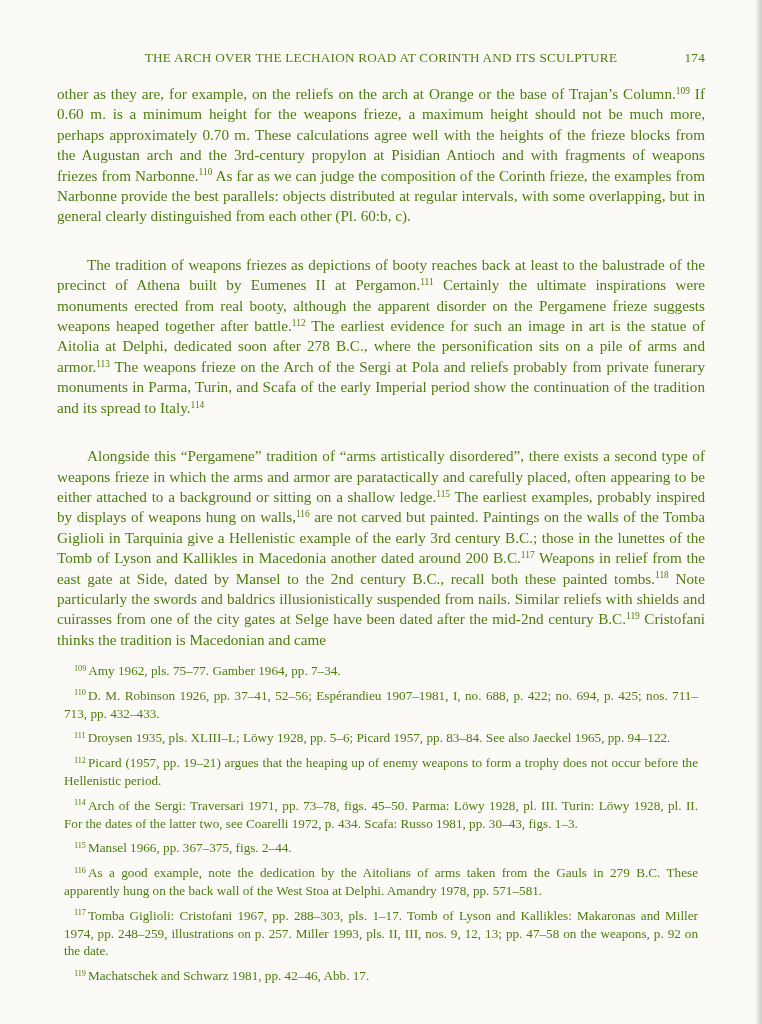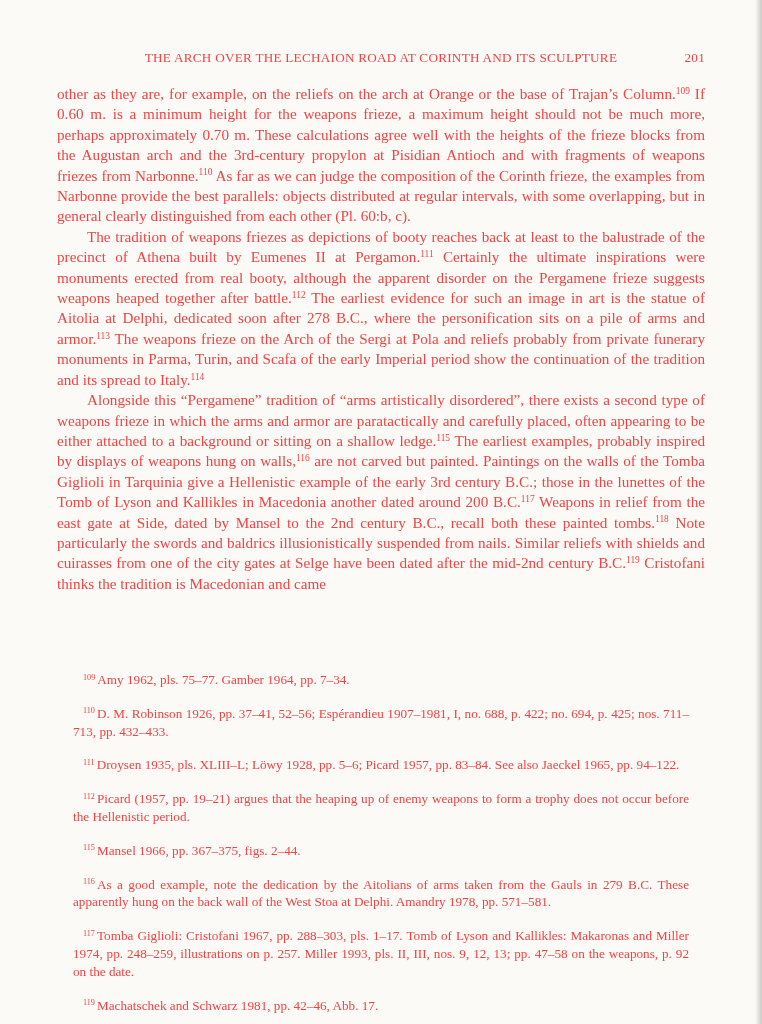--- a/index.html
+++ b/index.html
@@ -6,21 +6,21 @@
   html, body { width: 762px; height: 1024px; }
   body {
     font-family: "Liberation Serif", serif;
     background: #e9e7e1;
   }
   .page {
     position: relative;
     width: 762px;
     height: 1024px;
     background: #fbfaf6;
-    color: #ef4444;
+    color: #4d7c0f;
     overflow: hidden;
   }
   .scan-edge-right {
     position: absolute;
     top: 0; right: 0;
     width: 7px; height: 100%;
     background: linear-gradient(to right, rgba(0,0,0,0), rgba(60,55,48,0.25));
     pointer-events: none;
   }
   .running-head {
@@ -41,61 +41,62 @@
   .body-text {
     position: absolute;
     top: 84px;
     left: 57px;
     width: 648px;
     text-align: justify;
     font-size: 15.2px;
     line-height: 20.4px;
   }
   .body-text p.para { margin: 0; }
-  .body-text p.para.indent { text-indent: 30px; }
+  .body-text p.para.indent { text-indent: 30px; margin-top: 28px; }
   sup.fn-ref, sup.fn-num {
     font-size: 0.62em;
     line-height: 0;
     vertical-align: baseline;
     position: relative;
     top: -0.55em;
   }
   .footnotes {
     position: absolute;
     top: 655px;
     left: 57px;
     width: 648px;
     text-align: justify;
     font-size: 13.2px;
     line-height: 17.8px;
   }
-  .footnotes p.footnote { margin: 16px; text-indent: 10px; }
+  .footnotes p.footnote { margin: 7px; text-indent: 10px; }
   sup.fn-num { margin-right: 2px; }
 </style>
 </head>
 <body>
 
 <div class="page">
 
   <header class="running-head">
     <span class="head-title">THE ARCH OVER THE LECHAION ROAD AT CORINTH AND ITS SCULPTURE</span>
-    <span class="page-number">201</span>
+    <span class="page-number">174</span>
   </header>
 
   <main class="body-text" id="body-container">
       <p class="para">other as they are, for example, on the reliefs on the arch at Orange or the base of Trajan’s Column.<sup class="fn-ref">109</sup>  If 0.60 m. is a minimum height for the weapons frieze, a maximum height should not be much more, perhaps approximately 0.70 m.  These calculations agree well with the heights of the frieze blocks from the Augustan arch and the 3rd-century propylon at Pisidian Antioch and with fragments of weapons friezes from Narbonne.<sup class="fn-ref">110</sup>  As far as we can judge the composition of the Corinth frieze, the examples from Narbonne provide the best parallels: objects distributed at regular intervals, with some overlapping, but in general clearly distinguished from each other (Pl. 60:b, c).</p>
       <p class="para indent">The tradition of weapons friezes as depictions of booty reaches back at least to the balustrade of the precinct of Athena built by Eumenes II at Pergamon.<sup class="fn-ref">111</sup>  Certainly the ultimate inspirations were monuments erected from real booty, although the apparent disorder on the Pergamene frieze suggests weapons heaped together after battle.<sup class="fn-ref">112</sup>  The earliest evidence for such an image in art is the statue of Aitolia at Delphi, dedicated soon after 278 B.C., where the personification sits on a pile of arms and armor.<sup class="fn-ref">113</sup> The weapons frieze on the Arch of the Sergi at Pola and reliefs probably from private funerary monuments in Parma, Turin, and Scafa of the early Imperial period show the continuation of the tradition and its spread to Italy.<sup class="fn-ref">114</sup></p>
       <p class="para indent">Alongside this “Pergamene” tradition of “arms artistically disordered”, there exists a second type of weapons frieze in which the arms and armor are paratactically and carefully placed, often appearing to be either attached to a background or sitting on a shallow ledge.<sup class="fn-ref">115</sup> The earliest examples, probably inspired by displays of weapons hung on walls,<sup class="fn-ref">116</sup> are not carved but painted.  Paintings on the walls of the Tomba Giglioli in Tarquinia give a Hellenistic example of the early 3rd century B.C.; those in the lunettes of the Tomb of Lyson and Kallikles in Macedonia another dated around 200 B.C.<sup class="fn-ref">117</sup> Weapons in relief from the east gate at Side, dated by Mansel to the 2nd century B.C., recall both these painted tombs.<sup class="fn-ref">118</sup>  Note particularly the swords and baldrics illusionistically suspended from nails. Similar reliefs with shields and cuirasses from one of the city gates at Selge have been dated after the mid-2nd century B.C.<sup class="fn-ref">119</sup>  Cristofani thinks the tradition is Macedonian and came</p>
     </main>
 
   <section class="footnotes" id="footnotes-container">
       <p class="footnote"><sup class="fn-num">109</sup>Amy 1962, pls. 75–77. Gamber 1964, pp. 7–34.</p>
       <p class="footnote"><sup class="fn-num">110</sup>D. M. Robinson 1926, pp. 37–41, 52–56; Espérandieu 1907–1981, I, no. 688, p. 422; no. 694, p. 425; nos. 711–713, pp. 432–433.</p>
       <p class="footnote"><sup class="fn-num">111</sup>Droysen 1935, pls. XLIII–L; Löwy 1928, pp. 5–6; Picard 1957, pp. 83–84.  See also Jaeckel 1965, pp. 94–122.</p>
       <p class="footnote"><sup class="fn-num">112</sup>Picard (1957, pp. 19–21) argues that the heaping up of enemy weapons to form a trophy does not occur before the Hellenistic period.</p>
+      <p class="footnote"><sup class="fn-num">114</sup>Arch of the Sergi: Traversari 1971, pp. 73–78, figs. 45–50.  Parma: Löwy 1928, pl. III. Turin: Löwy 1928, pl. II. For the dates of the latter two, see Coarelli 1972, p. 434. Scafa: Russo 1981, pp. 30–43, figs. 1–3.</p>
       <p class="footnote"><sup class="fn-num">115</sup>Mansel 1966, pp. 367–375, figs. 2–44.</p>
       <p class="footnote"><sup class="fn-num">116</sup>As a good example, note the dedication by the Aitolians of arms taken from the Gauls in 279 B.C. These apparently hung on the back wall of the West Stoa at Delphi. Amandry 1978, pp. 571–581.</p>
       <p class="footnote"><sup class="fn-num">117</sup>Tomba Giglioli: Cristofani 1967, pp. 288–303, pls. 1–17.  Tomb of Lyson and Kallikles: Makaronas and Miller 1974, pp. 248–259, illustrations on p. 257. Miller 1993, pls. II, III, nos. 9, 12, 13; pp. 47–58 on the weapons, p. 92 on the date.</p>
       <p class="footnote"><sup class="fn-num">119</sup>Machatschek and Schwarz 1981, pp. 42–46, Abb. 17.</p>
     </section>
 
   <div class="scan-edge-right"></div>
 </div>
 
 </body></html>

